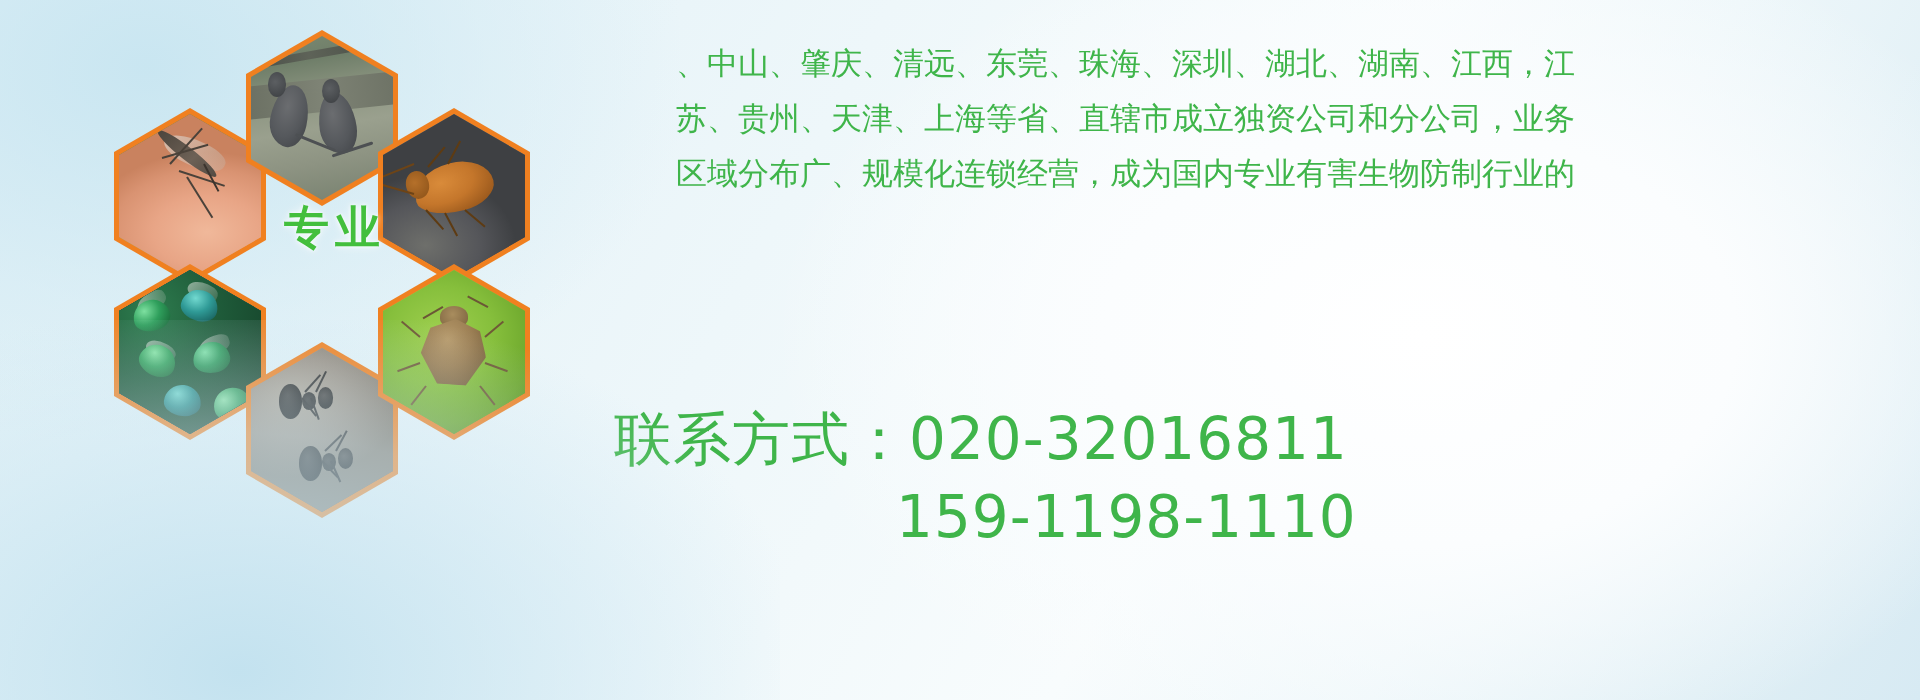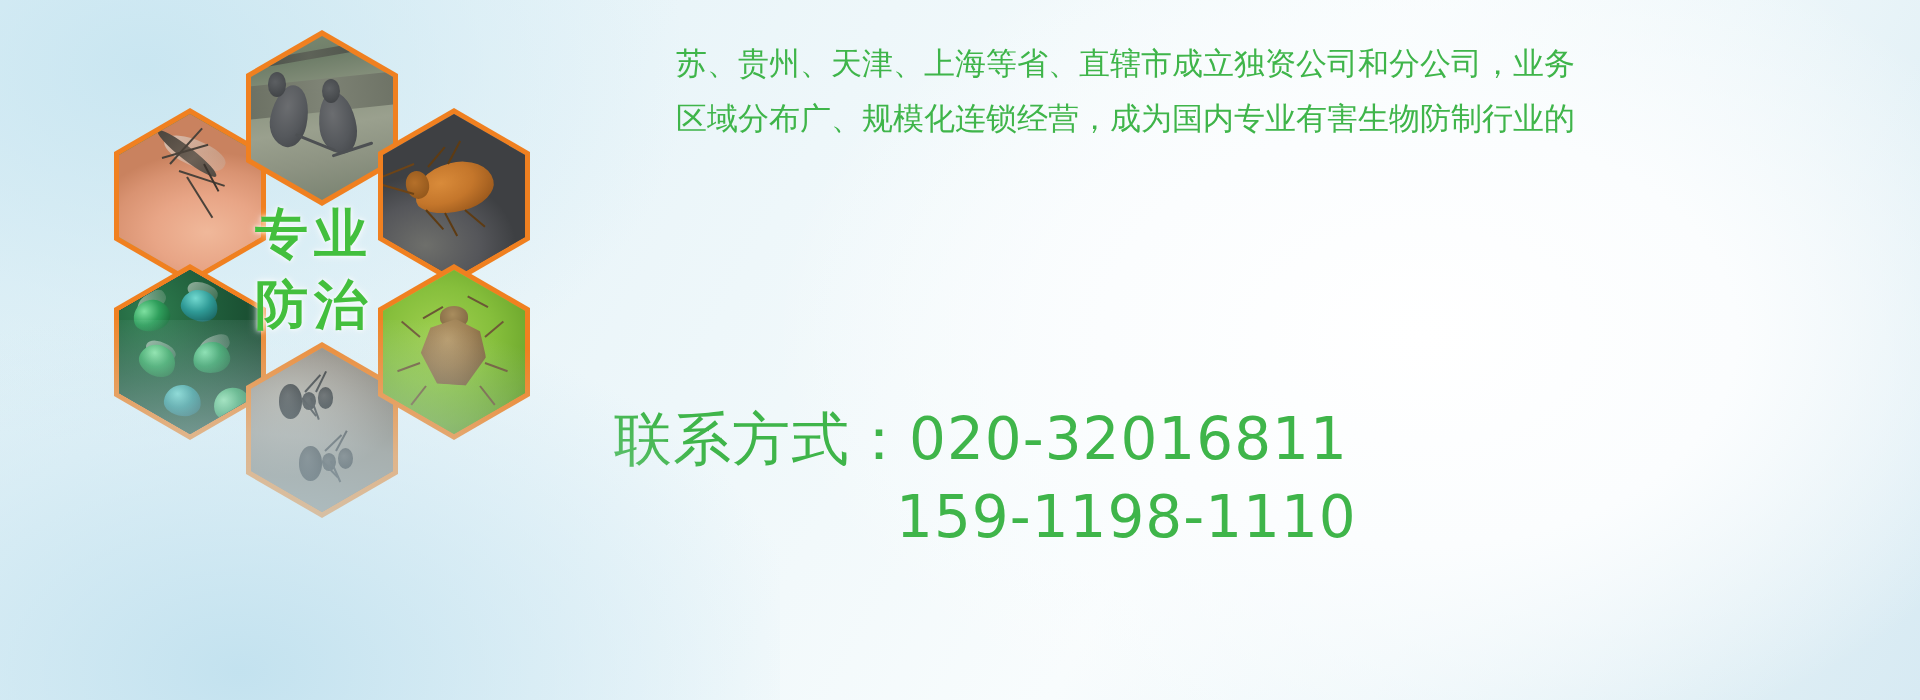--- a/index.html
+++ b/index.html
@@ -338,25 +338,26 @@
   .art-stinkbug .sb-leg.p4 { left: 72%; top: 40%; transform: rotate(-40deg); }
   .art-stinkbug .sb-leg.p5 { left: 72%; top: 56%; transform: rotate(20deg); }
   .art-stinkbug .sb-leg.p6 { left: 68%; top: 70%; transform: rotate(52deg); }
 
   
   .slogan {
     position: absolute;
     left: 255px;
     top: 198px;
     width: 160px;
+    text-align: center;
     color: #43bf3d;
     font-weight: bold;
     line-height: 1.34;
     letter-spacing: 6px;
-    font-size: 53px;
+    font-size: 45px;
     text-shadow: 0 0 4px rgba(255,255,255,0.9), 0 0 10px rgba(255,255,255,0.75);
     z-index: 6;
     white-space: nowrap;
   }
   .slogan span { display: block; }
 
   
   .copy {
     position: absolute;
     left: 614px;
@@ -496,25 +497,25 @@
             <div class="sb-leg p4"></div>
           <div class="sb-leg p5"></div>
             <div class="sb-leg p6"></div>
         </div>
       </div>
     </div>
   </div>
 
   <div class="slogan">
     <span>专业</span>
-    <span>防治</span>
   </div>
 
   <div class="copy">
     <p class="para">
+      <span class="ln">、中山、肇庆、清远、东莞、珠海、深圳、湖北、湖南、江西，江</span>
       <span class="ln">苏、贵州、天津、上海等省、直辖市成立独资公司和分公司，业务</span>
       <span class="ln">区域分布广、规模化连锁经营，成为国内专业有害生物防制行业的</span>
     </p>
   </div>
 
   <div class="contact">
     <span class="c-line">联系方式：020-32016811</span>
     <span class="c-line indented">159-1198-1110</span>
   </div>
 

